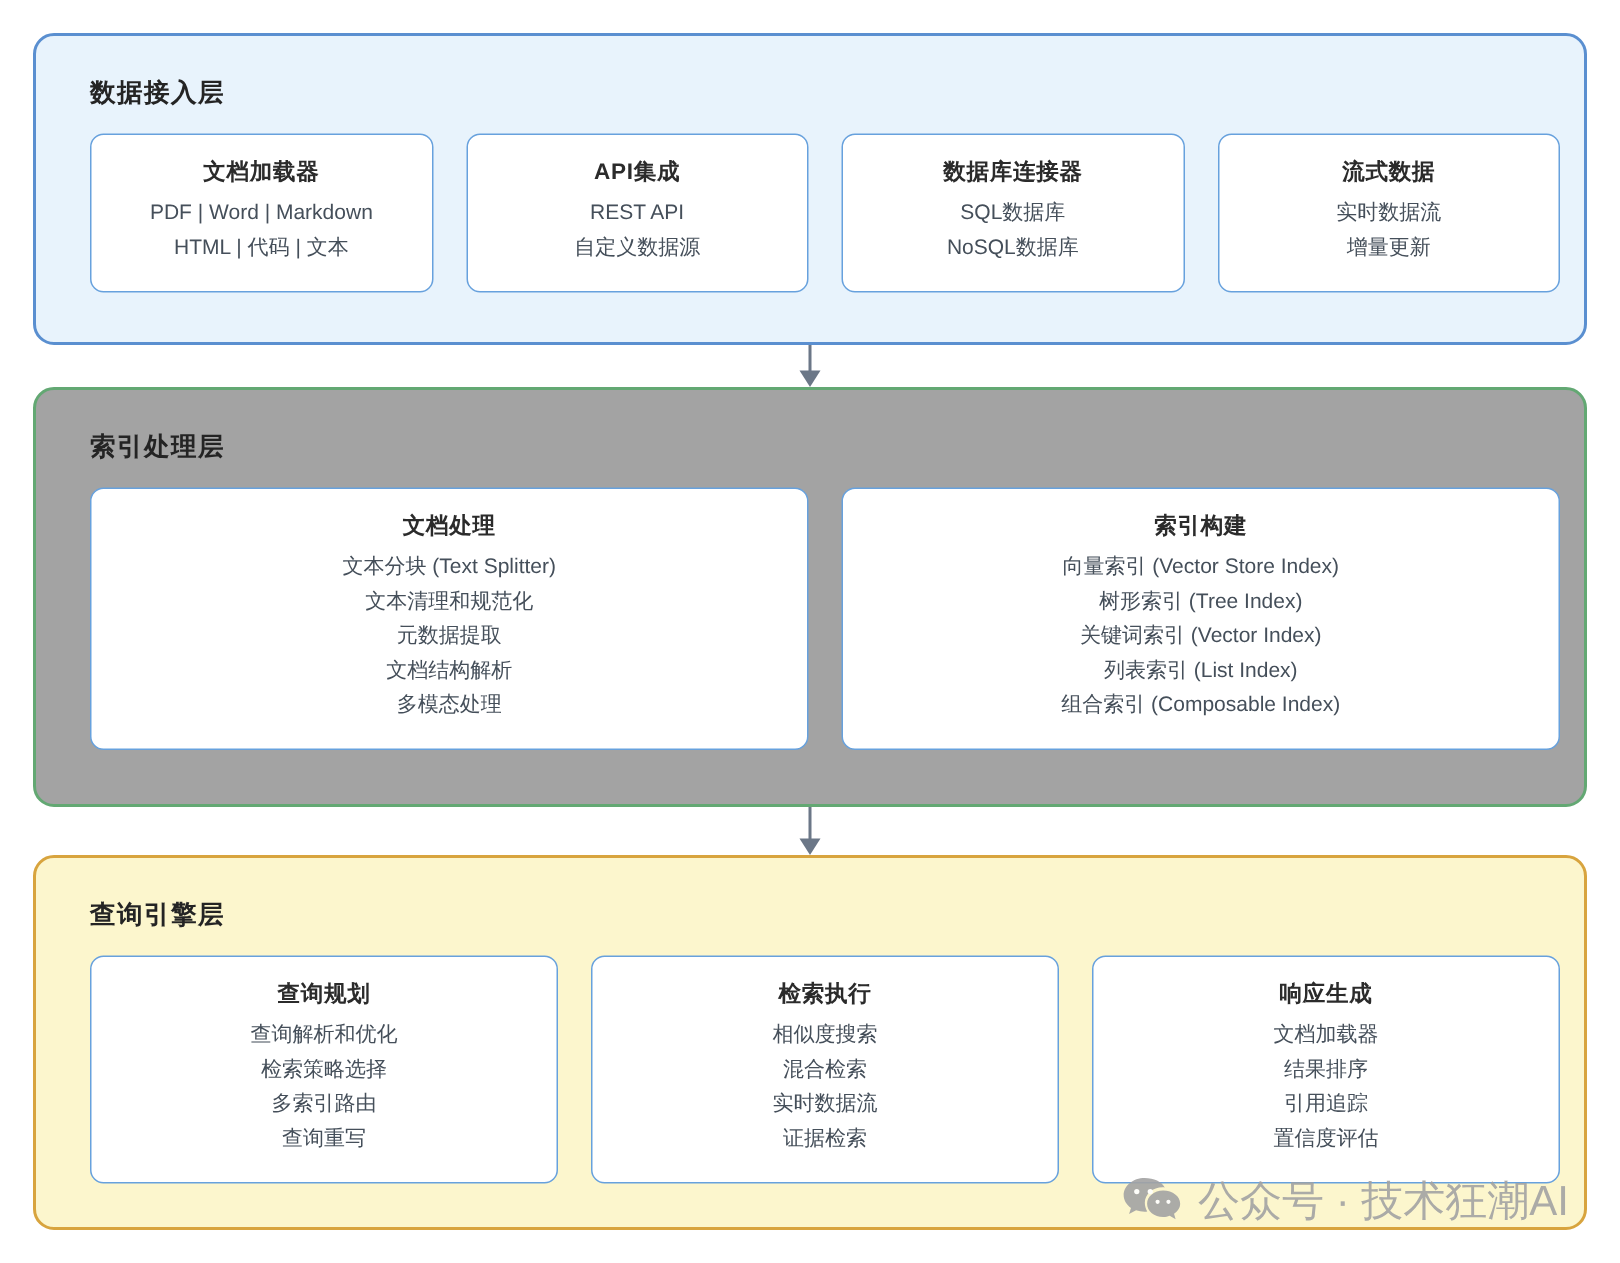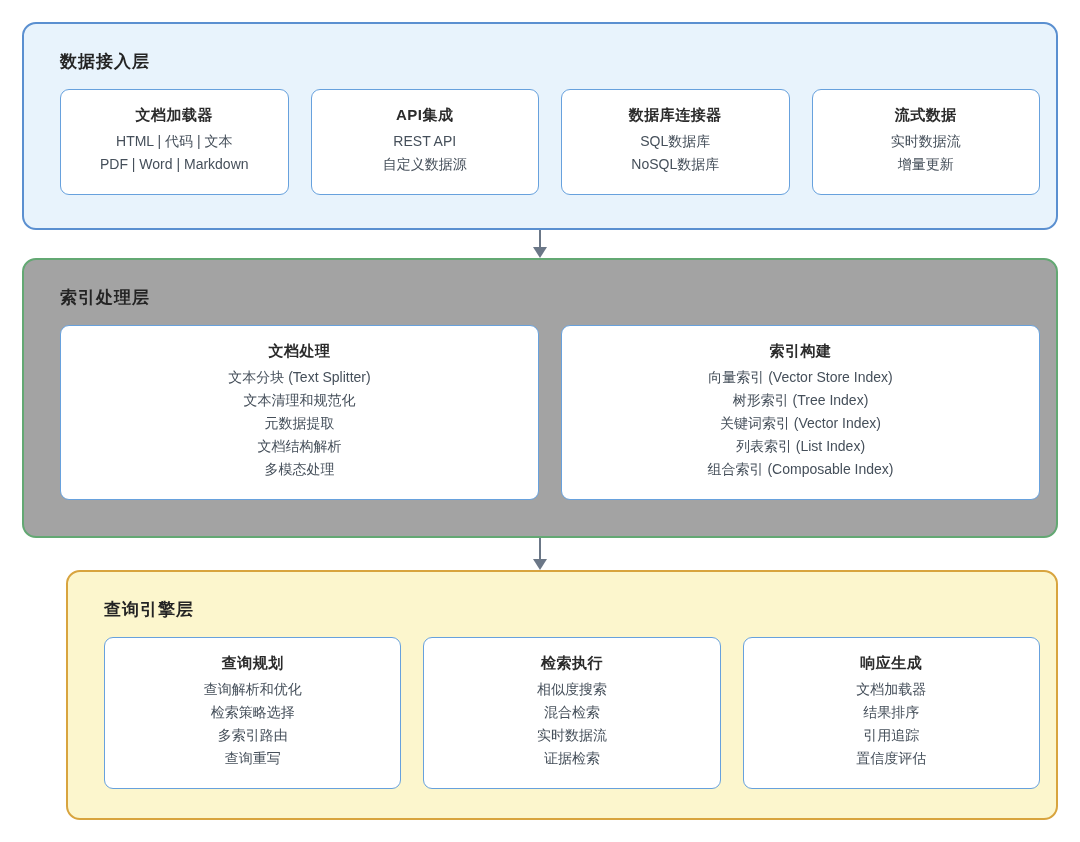--- a/index.html
+++ b/index.html
@@ -16,21 +16,21 @@
   }
   .layer {
     position: absolute;
     left: 22px; right: 22px;
     border-radius: 14px;
     border: 2px solid;
     padding: 26px 16px 0 36px;
   }
   .layer-blue   { top: 22px;  height: 208px; background: #e8f3fc; border-color: #5a8fd0; }
   .layer-green  { top: 258px; height: 280px; background: #a3a3a3; border-color: #63a873; }
-  .layer-yellow { top: 570px; height: 250px; background: #fcf6cd; border-color: #d8a43e; margin-left: 44px; }
+  .layer-yellow { top: 570px; height: 250px; background: #fcf6cd; border-color: #d8a43e; }
   .layer-title {
     font-size: 17px;
     font-weight: bold;
     color: #242424;
     margin-bottom: 16px;
     letter-spacing: 1px;
   }
   .cards {
     display: flex;
     gap: 22px;
@@ -91,22 +91,22 @@
 </head>
 <body>
 
 <div class="canvas">
 
   <section class="layer layer-blue">
     <h2 class="layer-title">数据接入层</h2>
     <div class="cards">
       <div class="card">
         <div class="card-title">文档加载器</div>
+        <div class="card-line">PDF | Word | Markdown</div>
         <div class="card-line">HTML | 代码 | 文本</div>
-        <div class="card-line">PDF | Word | Markdown</div>
       </div>
       <div class="card">
         <div class="card-title">API集成</div>
         <div class="card-line">REST API</div>
         <div class="card-line">自定义数据源</div>
       </div>
       <div class="card">
         <div class="card-title">数据库连接器</div>
         <div class="card-line">SQL数据库</div>
         <div class="card-line">NoSQL数据库</div>
@@ -171,14 +171,29 @@
       <div class="card">
         <div class="card-title">响应生成</div>
         <div class="card-line">文档加载器</div>
         <div class="card-line">结果排序</div>
         <div class="card-line">引用追踪</div>
         <div class="card-line">置信度评估</div>
       </div>
     </div>
   </section>
 
+  <div class="watermark">
+    <span>
+      <svg width="42" height="36" viewBox="0 0 36 30" xmlns="http://www.w3.org/2000/svg">
+        <g fill="#a3a3a3">
+          <path d="M13.8 1.5C7.2 1.5 1.8 5.9 1.8 11.3c0 3 1.6 5.6 4.2 7.4l-1.1 3.5 4-2.2c1.5.5 3.1.8 4.9.8.5 0 1 0 1.5-.1-.9-1.5-1.4-3.2-1.4-5 0-4.9 4.6-8.8 10.2-8.8.4 0 .8 0 1.2.1C23.6 3.6 19.1 1.5 13.8 1.5z"></path>
+          <path d="M24.4 8.7c-5.1 0-9.2 3.4-9.2 7.6s4.1 7.6 9.2 7.6c1.3 0 2.6-.2 3.7-.7l3.4 1.9-.9-3.1c2.1-1.4 3.5-3.4 3.5-5.7 0-4.2-4.2-7.6-9.7-7.6z"></path>
+        </g>
+        <circle cx="9.3" cy="9.3" r="1.5" fill="#ffffff"></circle>
+        <circle cx="17.0" cy="9.3" r="1.5" fill="#ffffff"></circle>
+        <circle cx="21.2" cy="15.2" r="1.2" fill="#ffffff"></circle>
+        <circle cx="27.4" cy="15.2" r="1.2" fill="#ffffff"></circle>
+      </svg>
+    </span>
+    <span>公众号 · 技术狂潮AI</span>
+  </div>
 
 </div>
 
 </body></html>

